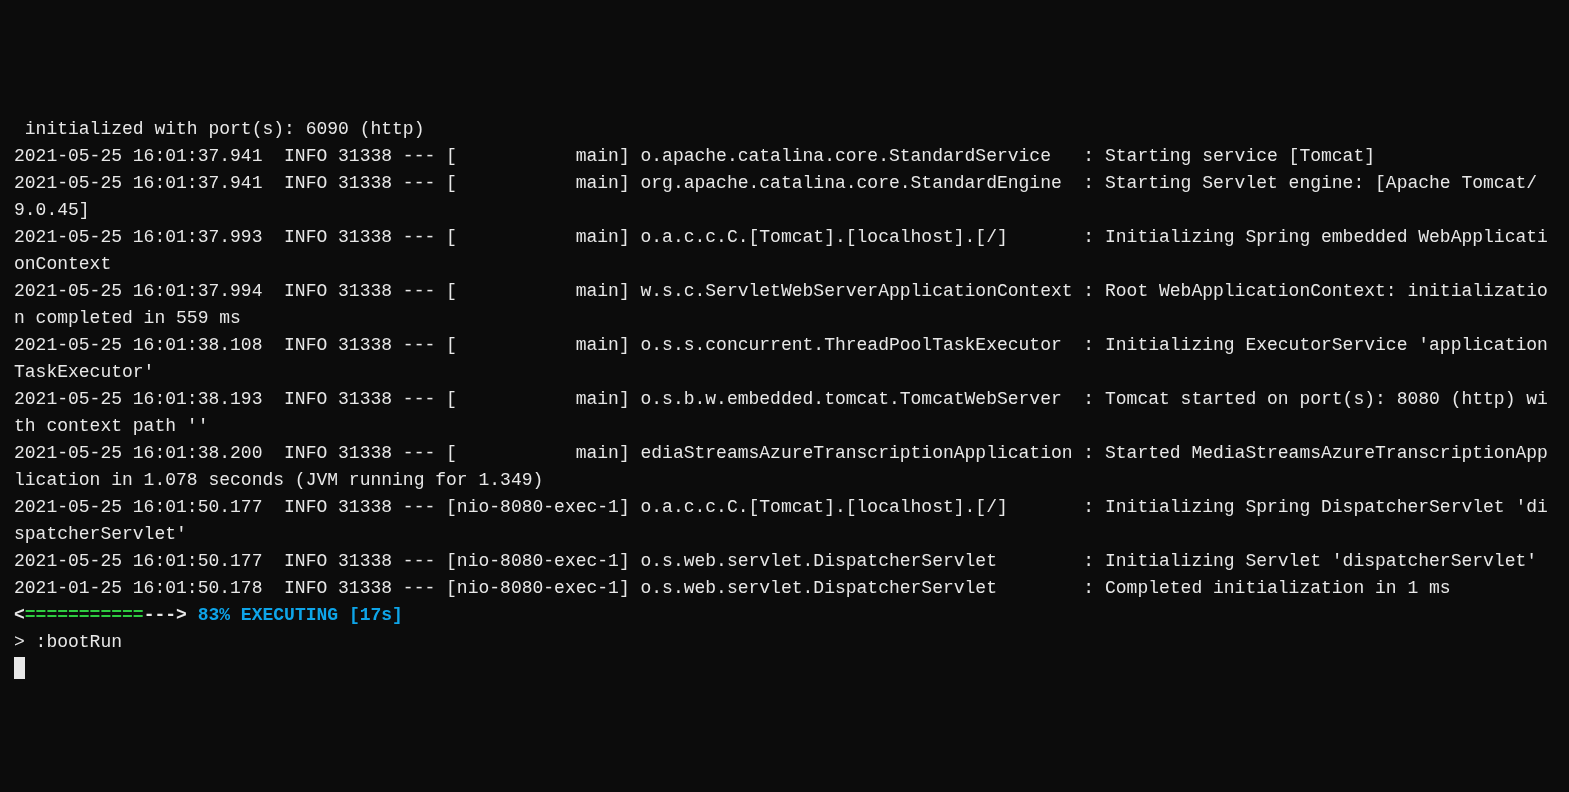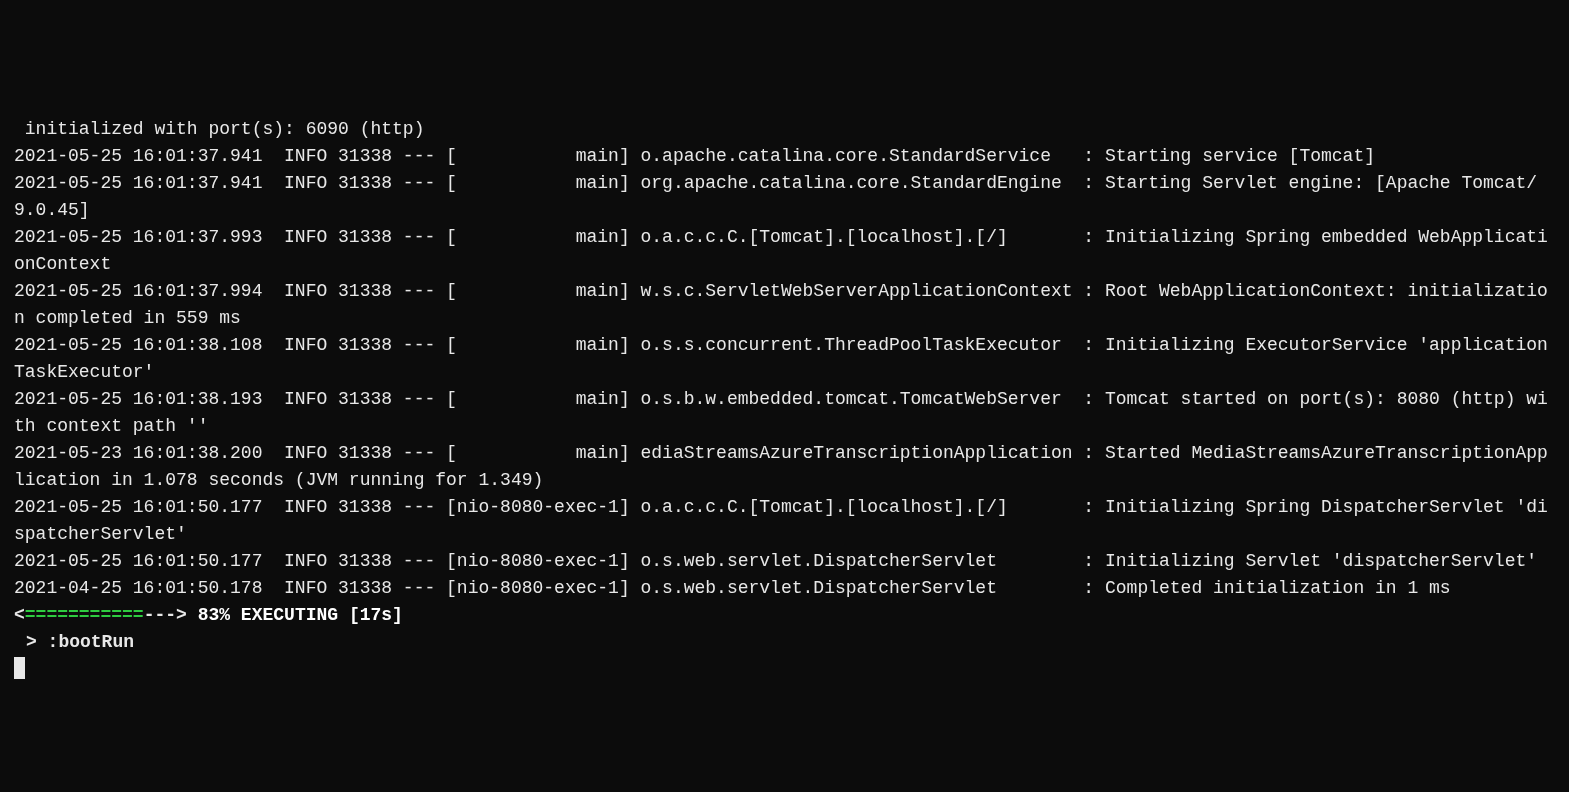--- a/index.html
+++ b/index.html
@@ -31,26 +31,25 @@
     }
     .progress-bar-filled {
       color: #2ecc40;
       font-weight: bold;
     }
     .progress-bar-empty {
       color: #e8e8e8;
       font-weight: bold;
     }
     .progress-text {
-      color: #ffffff;
+      color: #0ea5e9;
       font-weight: bold;
     }
     .task-line {
-      font-weight: bold;
-      margin-left: 12px;
+      font-weight: normal;
     }
     .cursor {
       display: inline-block;
       width: 11px;
       height: 22px;
       background-color: #e8e8e8;
       vertical-align: text-bottom;
     }
   </style>
 </head>
@@ -58,22 +57,22 @@
 
 
 
 <div class="log-output"><span> initialized with port(s): 6090 (http)</span>
 <span>2021-05-25 16:01:37.941  INFO 31338 --- [           main] o.apache.catalina.core.StandardService   : Starting service [Tomcat]</span>
 <span>2021-05-25 16:01:37.941  INFO 31338 --- [           main] org.apache.catalina.core.StandardEngine  : Starting Servlet engine: [Apache Tomcat/9.0.45]</span>
 <span>2021-05-25 16:01:37.993  INFO 31338 --- [           main] o.a.c.c.C.[Tomcat].[localhost].[/]       : Initializing Spring embedded WebApplicationContext</span>
 <span>2021-05-25 16:01:37.994  INFO 31338 --- [           main] w.s.c.ServletWebServerApplicationContext : Root WebApplicationContext: initialization completed in 559 ms</span>
 <span>2021-05-25 16:01:38.108  INFO 31338 --- [           main] o.s.s.concurrent.ThreadPoolTaskExecutor  : Initializing ExecutorService 'applicationTaskExecutor'</span>
 <span>2021-05-25 16:01:38.193  INFO 31338 --- [           main] o.s.b.w.embedded.tomcat.TomcatWebServer  : Tomcat started on port(s): 8080 (http) with context path ''</span>
-<span>2021-05-23 16:01:38.200  INFO 31338 --- [           main] ediaStreamsAzureTranscriptionApplication : Started MediaStreamsAzureTranscriptionApplication in 1.078 seconds (JVM running for 1.349)</span>
+<span>2021-05-25 16:01:38.200  INFO 31338 --- [           main] ediaStreamsAzureTranscriptionApplication : Started MediaStreamsAzureTranscriptionApplication in 1.078 seconds (JVM running for 1.349)</span>
 <span>2021-05-25 16:01:50.177  INFO 31338 --- [nio-8080-exec-1] o.a.c.c.C.[Tomcat].[localhost].[/]       : Initializing Spring DispatcherServlet 'dispatcherServlet'</span>
 <span>2021-05-25 16:01:50.177  INFO 31338 --- [nio-8080-exec-1] o.s.web.servlet.DispatcherServlet        : Initializing Servlet 'dispatcherServlet'</span>
-<span>2021-04-25 16:01:50.178  INFO 31338 --- [nio-8080-exec-1] o.s.web.servlet.DispatcherServlet        : Completed initialization in 1 ms</span>
+<span>2021-01-25 16:01:50.178  INFO 31338 --- [nio-8080-exec-1] o.s.web.servlet.DispatcherServlet        : Completed initialization in 1 ms</span>
 <span class="progress-line"><span class="progress-bracket">&lt;</span><span class="progress-bar-filled">===========</span><span class="progress-bar-empty">---&gt;</span><span class="progress-text"> 83% EXECUTING [17s]</span></span>
 <span class="task-line">&gt; :bootRun</span>
 <span class="cursor"></span></div>
 
 
 
 
 </body></html>

